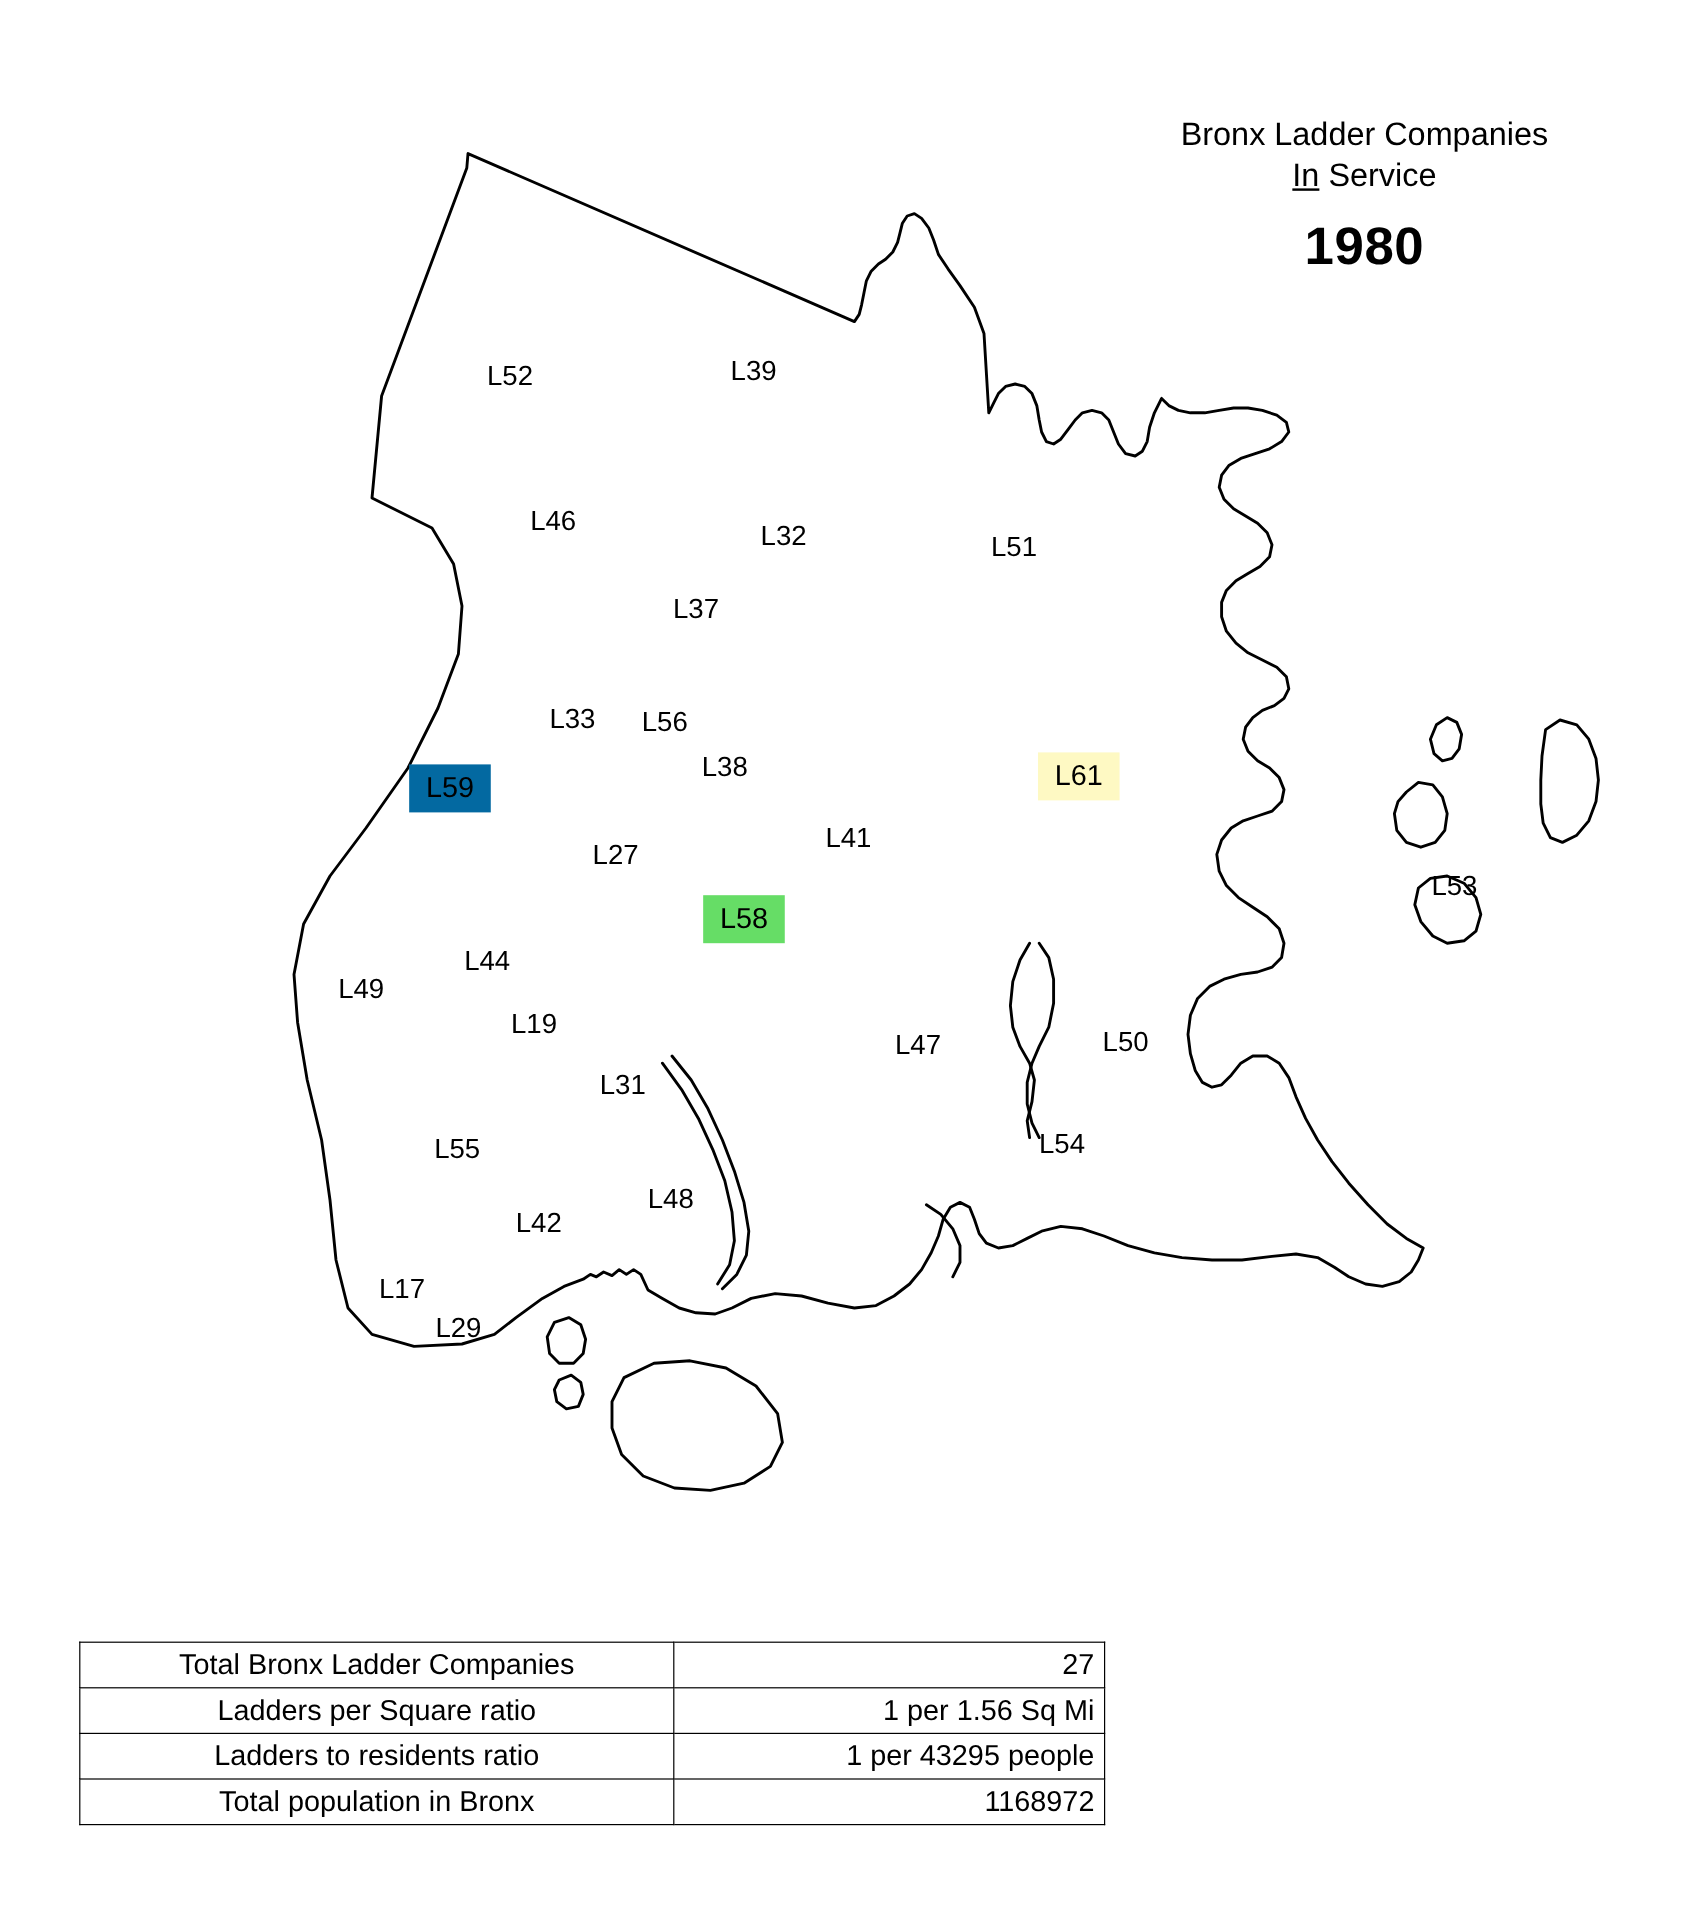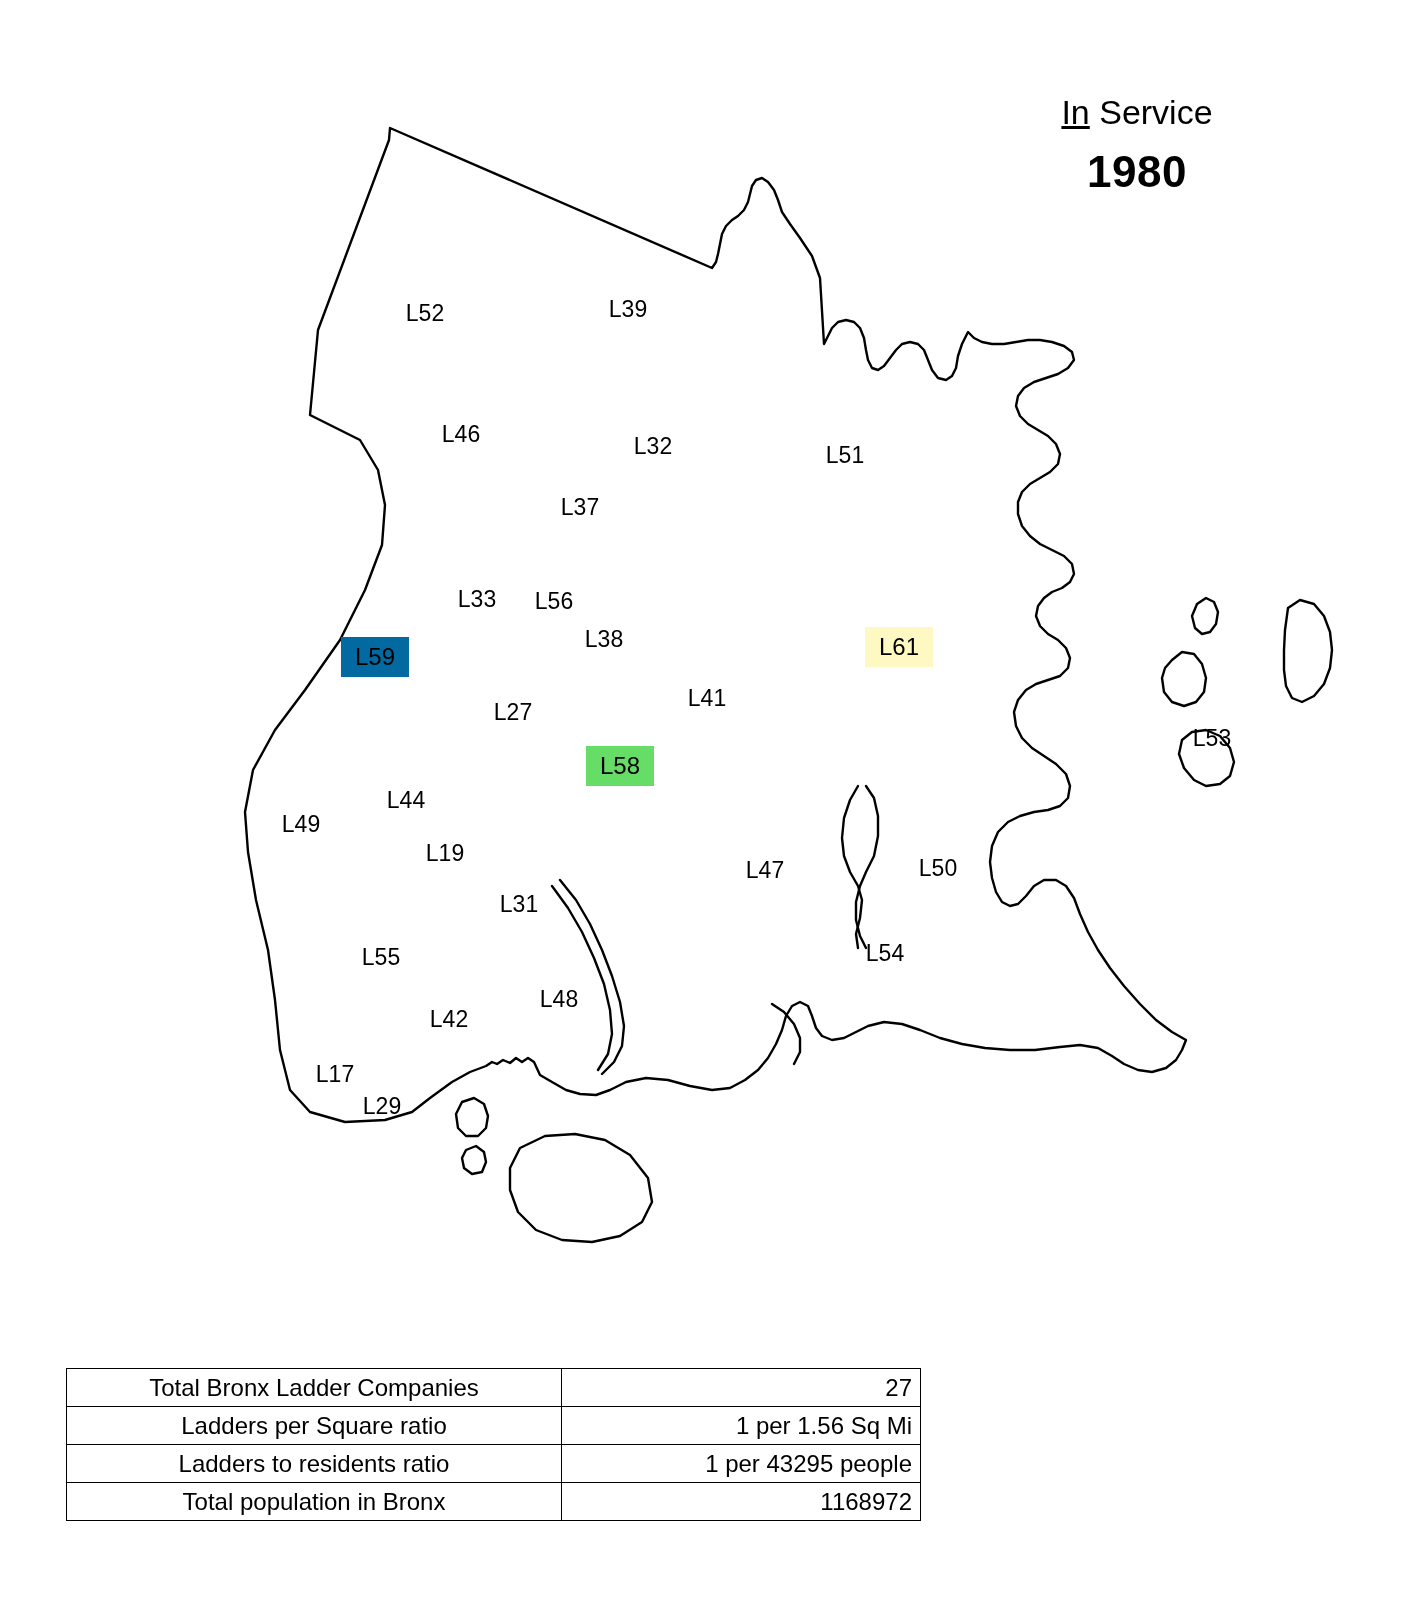--- a/index.html
+++ b/index.html
@@ -35,21 +35,21 @@
     top: 95px;
     text-align: center;
     width: 360px;
   }
   .title-line1 {
     font-size: 27px;
     line-height: 34px;
     white-space: nowrap;
   }
   .title-line2 {
-    font-size: 34px;
+    font-size: 27px;
     line-height: 34px;
   }
   .title-line2 .underline {
     text-decoration: underline;
   }
   .title-year {
     margin-top: 18px;
     font-size: 44px;
     font-weight: bold;
     letter-spacing: 0.5px;
@@ -111,20 +111,21 @@
       <path d="M866,786 L874,798 L878,816 L878,836 L874,856 L866,872 L860,886 L856,902 L856,920 L860,936 L866,948"></path>
 
       <path d="M560,880 L576,900 L590,924 L602,950 L612,976 L620,1002 L624,1026 L622,1046 L614,1062 L602,1074"></path>
       <path d="M552,886 L568,908 L582,932 L594,958 L604,984 L610,1010 L612,1034 L608,1054 L598,1070"></path>
 
       <path d="M772,1004 L784,1012 L794,1024 L800,1038 L800,1052 L794,1064"></path>
     </g>
   </svg>
 
   <div class="title-block">
+    <div class="title-line1">Bronx Ladder Companies</div>
     <div class="title-line2"><span class="underline">In</span><span> Service</span></div>
     <div class="title-year">1980</div>
   </div>
 
   <div id="labels-layer">
       <div class="company-label" style="left: 425px; top: 313px;">L52</div>
       <div class="company-label" style="left: 628px; top: 309px;">L39</div>
       <div class="company-label" style="left: 461px; top: 434px;">L46</div>
       <div class="company-label" style="left: 653px; top: 446px;">L32</div>
       <div class="company-label" style="left: 845px; top: 455px;">L51</div>

